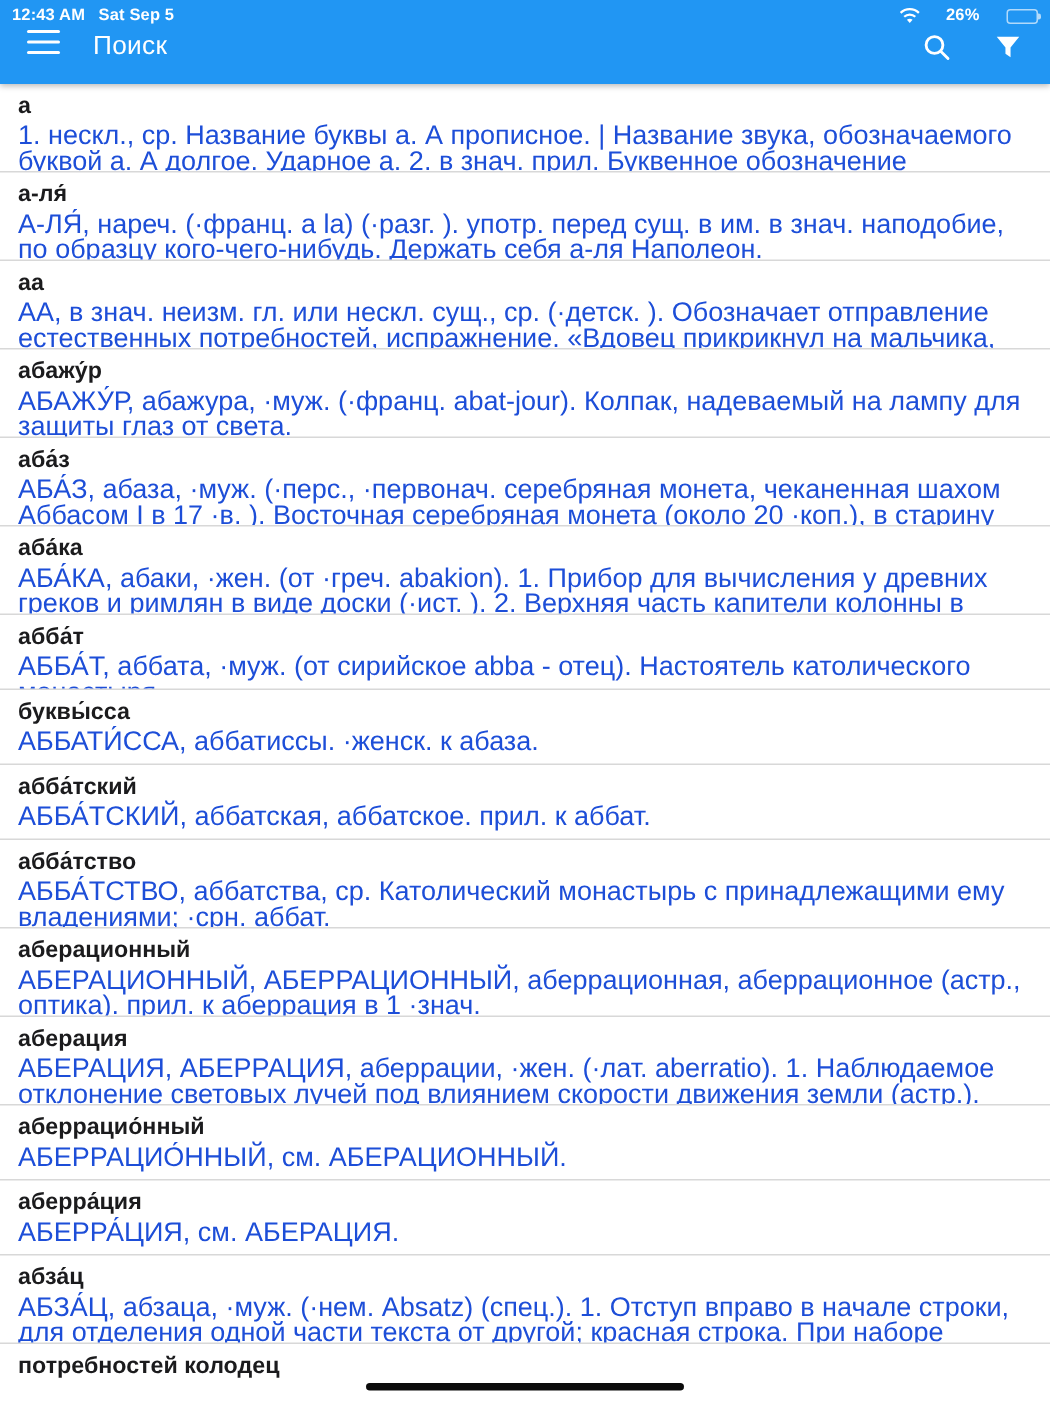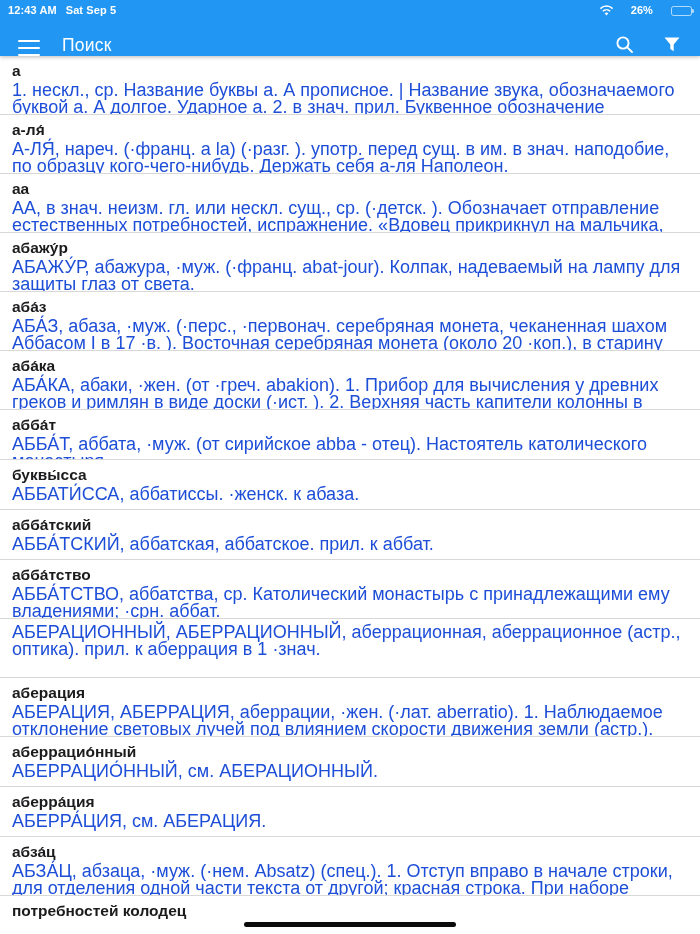--- a/index.html
+++ b/index.html
@@ -13,21 +13,21 @@
     height:20px;display:flex;align-items:center;justify-content:space-between;
     padding:0 8px;color:#fff;font-size:11px;font-weight:700;letter-spacing:.1px;
   }
   .sb-left{display:flex;align-items:center;gap:9px;}
   .sb-right{display:flex;align-items:flex-end;gap:17px;}
   .bat{position:relative;width:21px;height:10px;border:1px solid rgba(255,255,255,.65);
        border-radius:2.5px;box-sizing:border-box;padding:1px;margin-left:1px;}
   .bat-fill{height:100%;background:#fff;border-radius:1px;}
   .bat-nub{position:absolute;right:-3px;top:2px;width:2px;height:4px;
            background:rgba(255,255,255,.65);border-radius:0 1.5px 1.5px 0;}
-  .toolbar{height:36px;display:flex;align-items:flex-end;padding:0 18px;}
+  .toolbar{height:36px;display:flex;align-items:flex-start;padding:0 18px;}
   .menu-btn{width:22px;height:16px;display:flex;flex-direction:column;
             justify-content:space-between;background:none;border:none;padding:0;cursor:pointer;}
   .menu-btn span{display:block;height:2.4px;background:#fff;border-radius:1.2px;}
   .tb-title{color:#fff;font-size:17.5px;font-weight:500;margin-left:22px;letter-spacing:.2px;}
   .tb-actions{margin-left:auto;display:flex;align-items:center;gap:26px;}
   .icon-btn{background:none;border:none;padding:2px;cursor:pointer;display:flex;align-items:center;}
   
   .list{position:relative;z-index:1;}
   .entry{box-sizing:border-box;padding:5px 12px 0 12px;border-bottom:1px solid #d8d8d8;
          overflow:hidden;cursor:pointer;}
@@ -134,20 +134,21 @@
     <div class="head">абба́тский</div>
     <div class="def">АББА́ТСКИЙ, аббатская, аббатское. прил. к аббат.</div>
   </div>
 
   <div class="entry l2">
     <div class="head">абба́тство</div>
     <div class="def">АББА́ТСТВО, аббатства, ср. Католический монастырь с принадлежащими ему владениями; ·срн. аббат.</div>
   </div>
 
   <div class="entry l2">
+    <div class="head">аберационный</div>
     <div class="def">АБЕРАЦИОННЫЙ, АБЕРРАЦИОННЫЙ, аберрационная, аберрационное (астр., оптика). прил. к аберрация в 1 ·знач.</div>
   </div>
 
   <div class="entry l2">
     <div class="head">аберация</div>
     <div class="def">АБЕРАЦИЯ, АБЕРРАЦИЯ, аберрации, ·жен. (·лат. aberratio). 1. Наблюдаемое отклонение световых лучей под влиянием скорости движения земли (астр.). При наблюдении звезд необходимо</div>
   </div>
 
   <div class="entry l1">
     <div class="head">аберрацио́нный</div>

